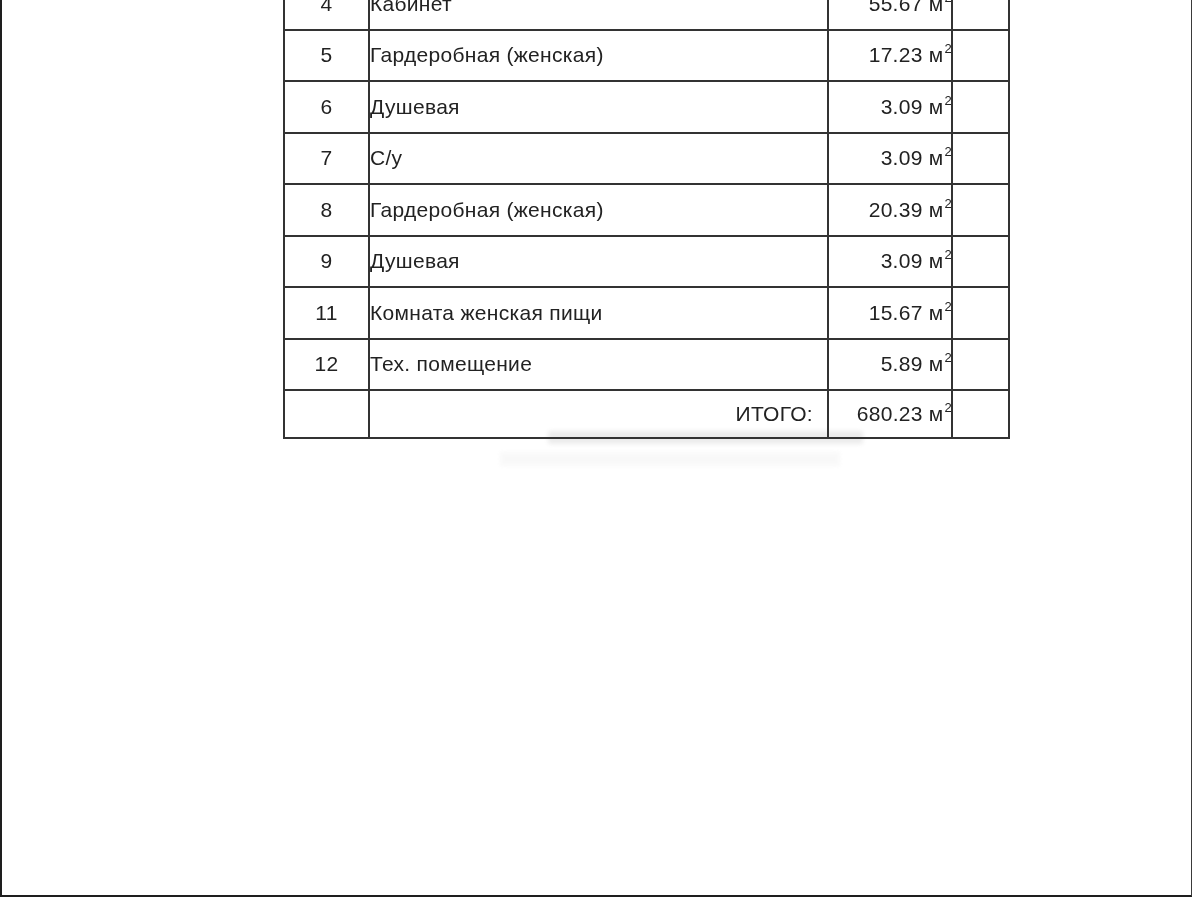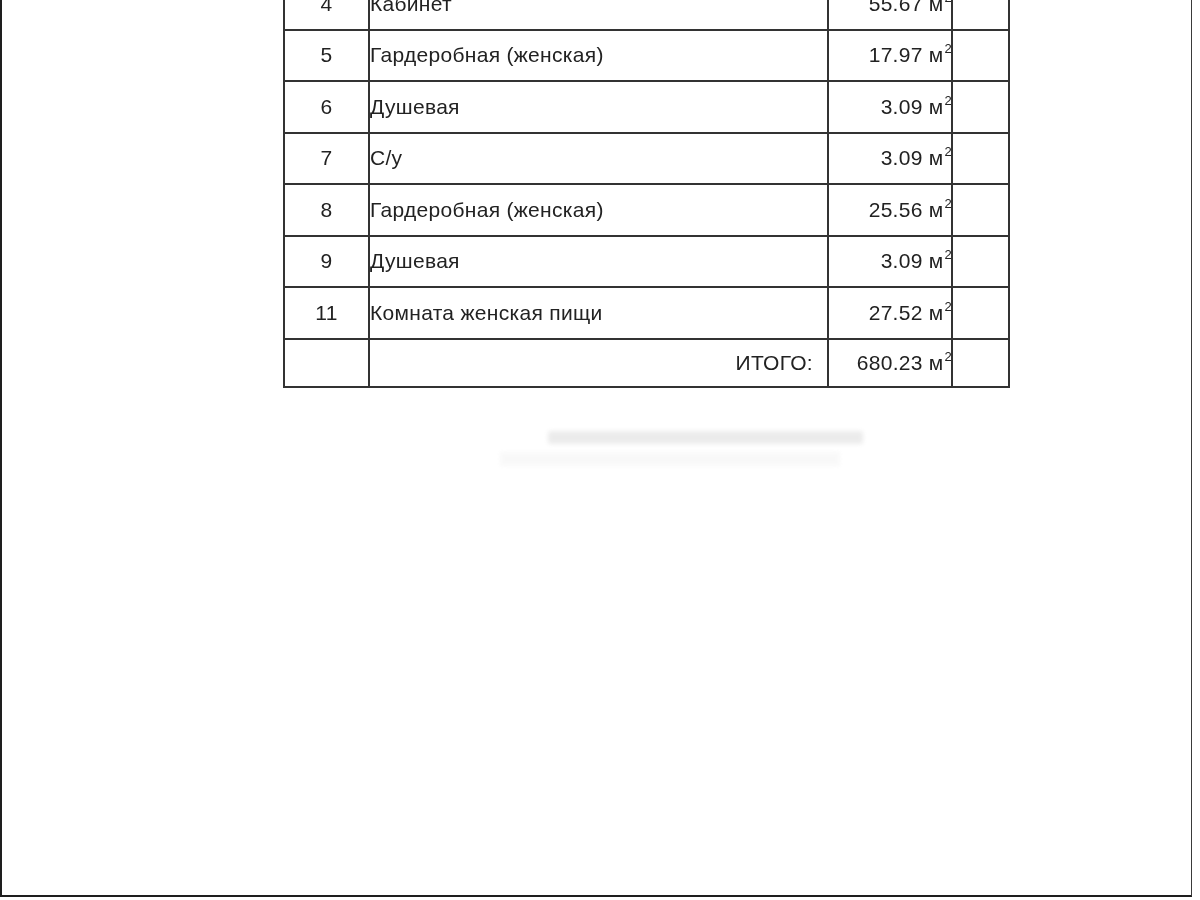--- a/index.html
+++ b/index.html
@@ -74,51 +74,57 @@
     <tbody>
       <tr class="data-row">
         <td class="c-num">4</td>
         <td class="c-name">Кабинет</td>
         <td class="c-area"><span>55.67</span><span class="unit">м</span><sup class="sq">2</sup></td>
         <td class="c-extra"></td>
       </tr>
       <tr class="data-row">
         <td class="c-num">5</td>
         <td class="c-name">Гардеробная (женская)</td>
-        <td class="c-area"><span>17.97</span><span class="unit">м</span><sup class="sq">2</sup></td>
+        <td class="c-area"><span>17.23</span><span class="unit">м</span><sup class="sq">2</sup></td>
         <td class="c-extra"></td>
       </tr>
       <tr class="data-row">
         <td class="c-num">6</td>
         <td class="c-name">Душевая</td>
         <td class="c-area"><span>3.09</span><span class="unit">м</span><sup class="sq">2</sup></td>
         <td class="c-extra"></td>
       </tr>
       <tr class="data-row">
         <td class="c-num">7</td>
         <td class="c-name">С/у</td>
         <td class="c-area"><span>3.09</span><span class="unit">м</span><sup class="sq">2</sup></td>
         <td class="c-extra"></td>
       </tr>
       <tr class="data-row">
         <td class="c-num">8</td>
         <td class="c-name">Гардеробная (женская)</td>
-        <td class="c-area"><span>25.56</span><span class="unit">м</span><sup class="sq">2</sup></td>
+        <td class="c-area"><span>20.39</span><span class="unit">м</span><sup class="sq">2</sup></td>
         <td class="c-extra"></td>
       </tr>
       <tr class="data-row">
         <td class="c-num">9</td>
         <td class="c-name">Душевая</td>
         <td class="c-area"><span>3.09</span><span class="unit">м</span><sup class="sq">2</sup></td>
         <td class="c-extra"></td>
       </tr>
       <tr class="data-row">
         <td class="c-num">11</td>
         <td class="c-name">Комната женская пищи</td>
-        <td class="c-area"><span>27.52</span><span class="unit">м</span><sup class="sq">2</sup></td>
+        <td class="c-area"><span>15.67</span><span class="unit">м</span><sup class="sq">2</sup></td>
+        <td class="c-extra"></td>
+      </tr>
+      <tr class="data-row">
+        <td class="c-num">12</td>
+        <td class="c-name">Тех. помещение</td>
+        <td class="c-area"><span>5.89</span><span class="unit">м</span><sup class="sq">2</sup></td>
         <td class="c-extra"></td>
       </tr>
       <tr class="total-row">
         <td class="c-num"></td>
         <td class="c-name total-label-cell">ИТОГО:</td>
         <td class="c-area"><span>680.23</span><span class="unit">м</span><sup class="sq">2</sup></td>
         <td class="c-extra"></td>
       </tr>
     </tbody>
   </table>

